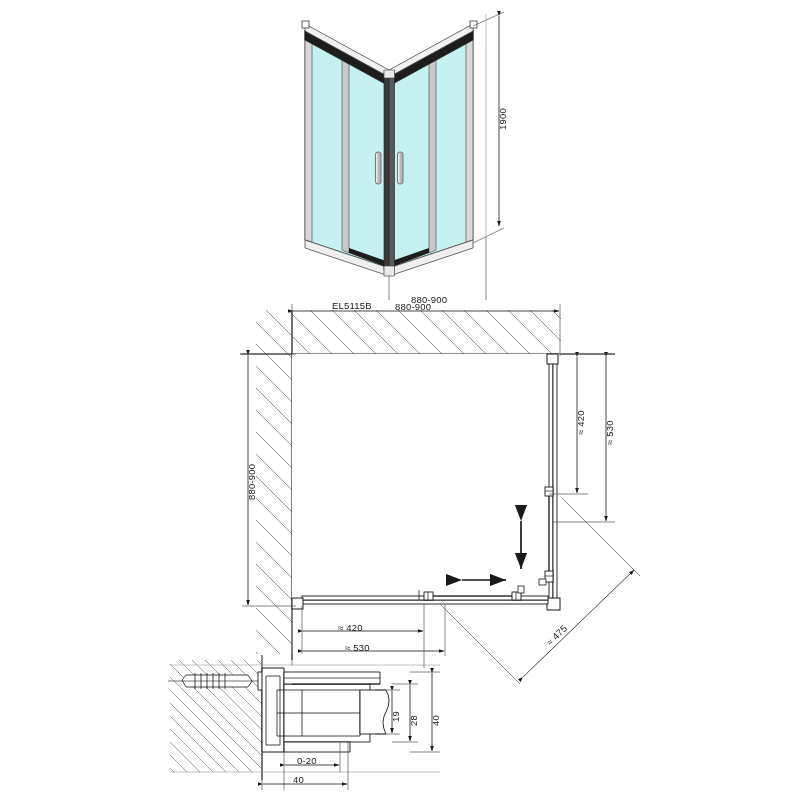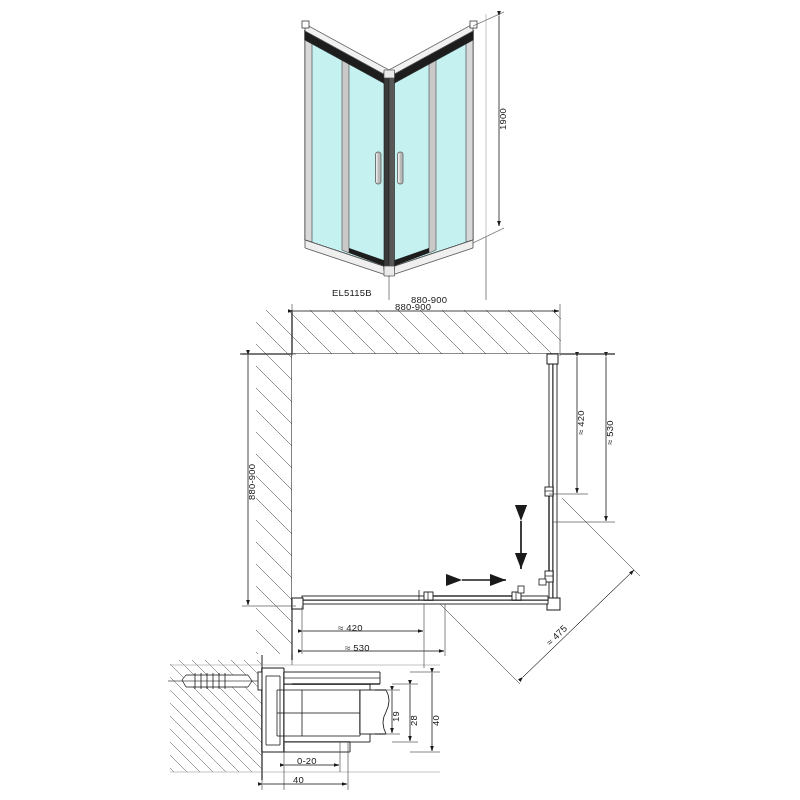--- a/index.html
+++ b/index.html
@@ -229,21 +229,21 @@
       <line x1="262" y1="752" x2="262" y2="790" stroke="#555" stroke-width="0.7"></line>
       <line x1="348" y1="742" x2="348" y2="790" stroke="#555" stroke-width="0.7"></line>
       <line x1="263" y1="784" x2="347" y2="784" stroke="#1a1a1a" stroke-width="0.8" marker-start="url(#arS)" marker-end="url(#arS)"></line>
     </g>
 
     <line x1="292" y1="654" x2="292" y2="665" stroke="#555" stroke-width="0.7"></line>
     <line x1="424" y1="638" x2="424" y2="668" stroke="#555" stroke-width="0.7"></line>
   </g>
 </svg>
 
-<div class="lbl" style="left:332px;top:287px;">EL5115B</div>
+<div class="lbl" style="left:332px;top:300px;">EL5115B</div>
 
 <div class="lbl" style="left:411px;top:294px;">880-900</div>
 
 <div class="lbl vlbl" style="left:497px;top:130px;">1900</div>
 
 <div class="lbl" style="left:395px;top:301px;">880-900</div>
 
 <div class="lbl vlbl" style="left:246px;top:500px;">880-900</div>
 
 <div class="lbl vlbl" style="left:575px;top:435px;">≈ 420</div>

